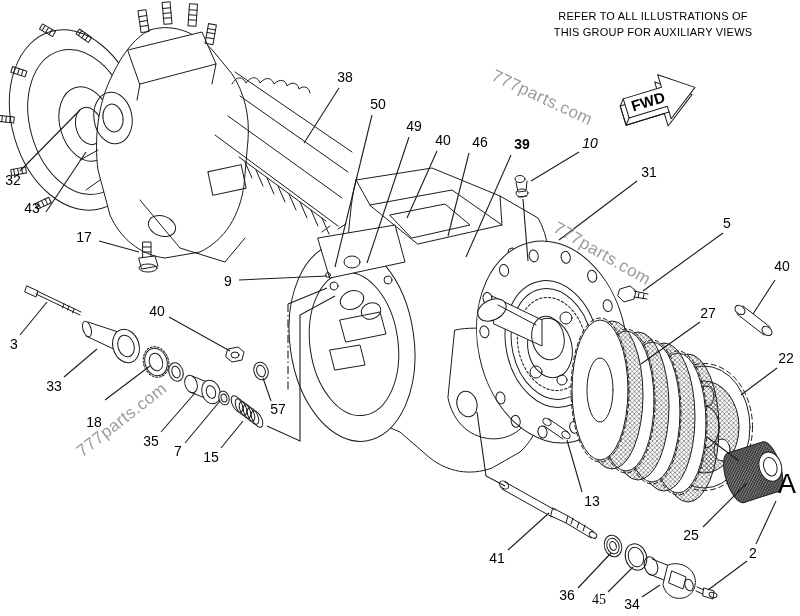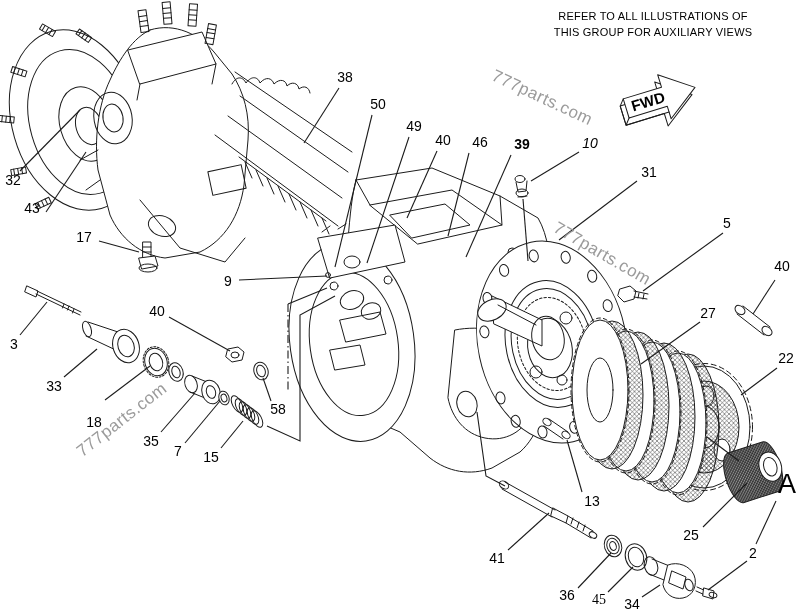--- a/index.html
+++ b/index.html
@@ -360,21 +360,21 @@
       <div class="plabel" style="left: 13px; top: 180px;">32</div>
       <div class="plabel" style="left: 32px; top: 208px;">43</div>
       <div class="plabel" style="left: 84px; top: 237px;">17</div>
       <div class="plabel" style="left: 14px; top: 344px;">3</div>
       <div class="plabel" style="left: 54px; top: 386px;">33</div>
       <div class="plabel" style="left: 94px; top: 422px;">18</div>
       <div class="plabel" style="left: 151px; top: 441px;">35</div>
       <div class="plabel" style="left: 178px; top: 451px;">7</div>
       <div class="plabel" style="left: 211px; top: 457px;">15</div>
       <div class="plabel" style="left: 157px; top: 311px;">40</div>
-      <div class="plabel" style="left: 278px; top: 409px;">58</div>
+      <div class="plabel" style="left: 278px; top: 409px;">57</div>
       <div class="plabel" style="left: 228px; top: 281px;">9</div>
       <div class="plabel" style="left: 345px; top: 77px;">38</div>
       <div class="plabel" style="left: 378px; top: 104px;">50</div>
       <div class="plabel" style="left: 414px; top: 126px;">49</div>
       <div class="plabel" style="left: 443px; top: 140px;">40</div>
       <div class="plabel" style="left: 480px; top: 142px;">46</div>
       <div class="plabel" style="left: 522px; top: 144px; font-weight: bold;">39</div>
       <div class="plabel" style="left: 590px; top: 143px; font-style: italic;">10</div>
       <div class="plabel" style="left: 649px; top: 172px;">31</div>
       <div class="plabel" style="left: 727px; top: 223px;">5</div>

